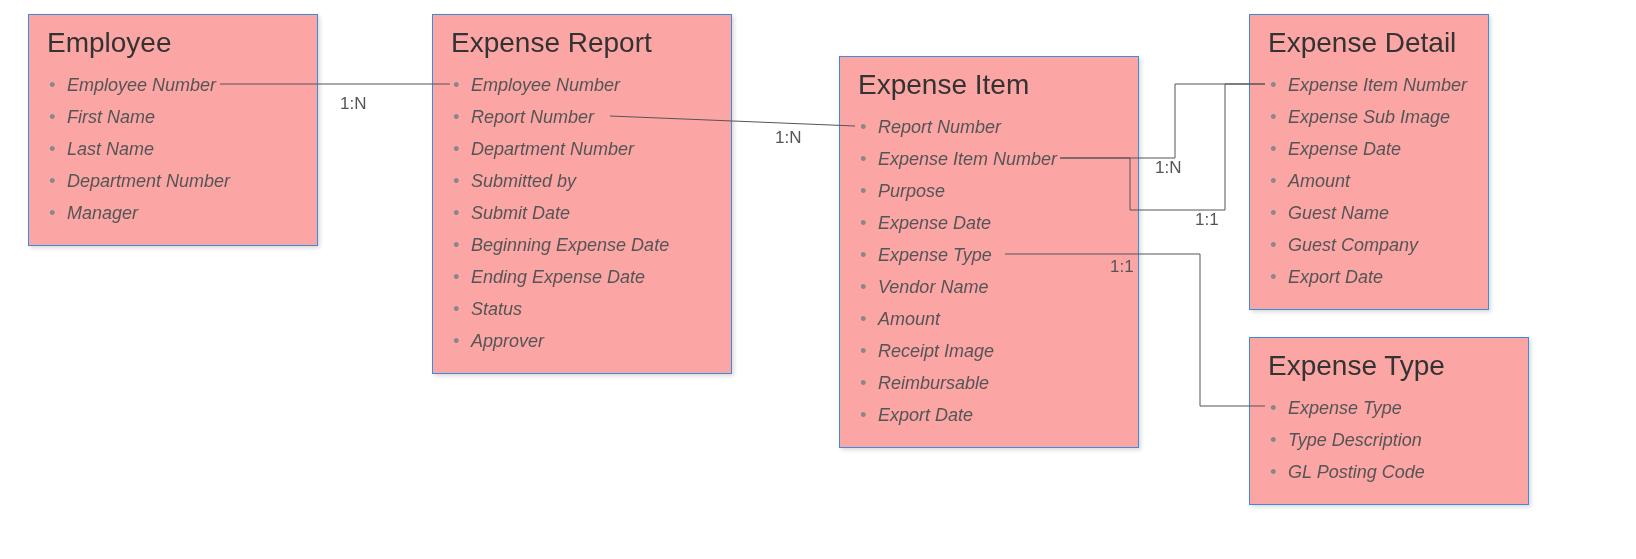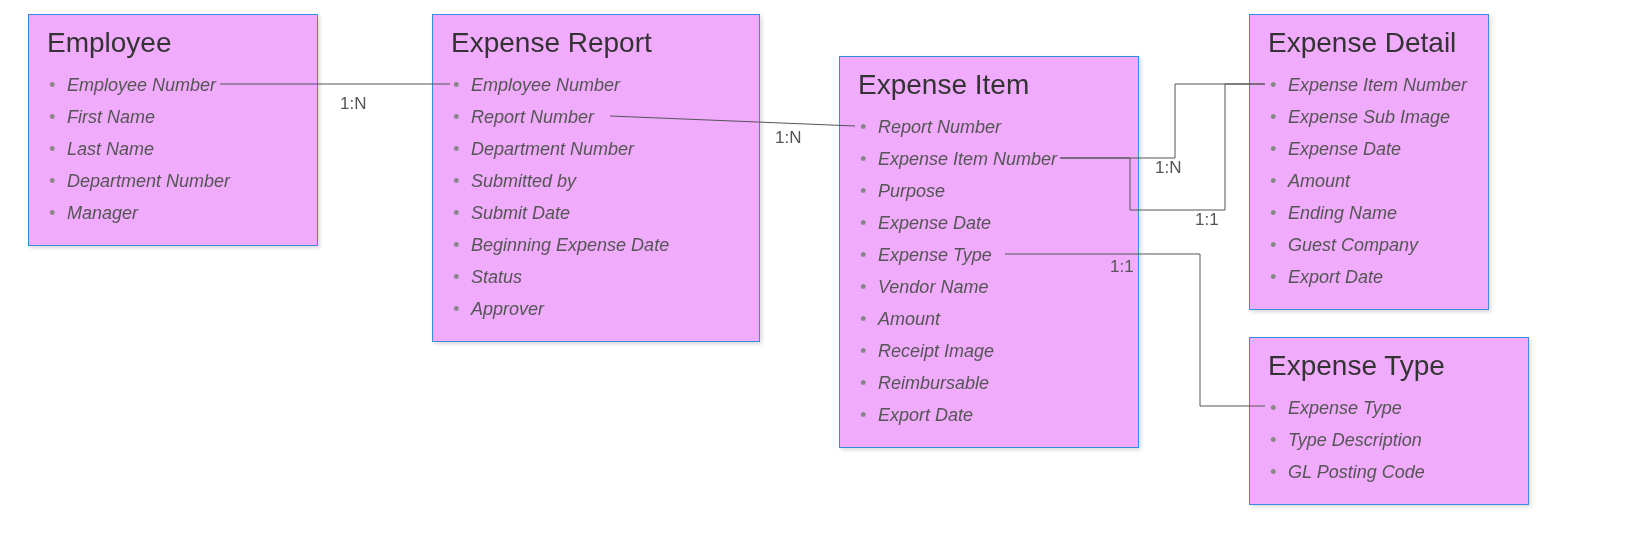--- a/index.html
+++ b/index.html
@@ -6,21 +6,21 @@
     body {
       font-family: "Segoe UI", -apple-system, BlinkMacSystemFont, sans-serif;
       background: #ffffff;
       width: 1636px;
       height: 559px;
       position: relative;
       overflow: hidden;
     }
     .entity-box {
       position: absolute;
-      background: #f0abfc;
+      background: #fca5a5;
       border: 1.5px solid #3a8dde;
       box-shadow: 2px 2px 4px rgba(0,0,0,0.15);
       padding: 12px 18px 16px 18px;
     }
     .entity-title {
       font-size: 28px;
       font-weight: 400;
       color: #333333;
       margin-bottom: 10px;
       white-space: nowrap;
@@ -73,29 +73,30 @@
   <div class="entity-title">Employee</div>
   <ul class="entity-attrs">
       <li class="attr-key">Employee Number</li>
       <li>First Name</li>
       <li>Last Name</li>
       <li>Department Number</li>
       <li>Manager</li>
     </ul>
 </div>
 
-<div class="entity-box" style="left:432px; top:14px; width:328px;">
+<div class="entity-box" style="left:432px; top:14px; width:300px;">
   <div class="entity-title">Expense Report</div>
   <ul class="entity-attrs">
       <li class="attr-key">Employee Number</li>
       <li>Report Number</li>
       <li>Department Number</li>
       <li>Submitted by</li>
       <li>Submit Date</li>
       <li>Beginning Expense Date</li>
+      <li>Ending Expense Date</li>
       <li>Status</li>
       <li>Approver</li>
     </ul>
 </div>
 
 <div class="entity-box" style="left:839px; top:56px; width:300px;">
   <div class="entity-title">Expense Item</div>
   <ul class="entity-attrs">
       <li class="attr-key">Report Number</li>
       <li class="attr-key">Expense Item Number</li>
@@ -110,21 +111,21 @@
     </ul>
 </div>
 
 <div class="entity-box" style="left:1249px; top:14px; width:240px;">
   <div class="entity-title">Expense Detail</div>
   <ul class="entity-attrs">
       <li class="attr-key">Expense Item Number</li>
       <li>Expense Sub Image</li>
       <li>Expense Date</li>
       <li>Amount</li>
-      <li>Ending Name</li>
+      <li>Guest Name</li>
       <li>Guest Company</li>
       <li>Export Date</li>
     </ul>
 </div>
 
 <div class="entity-box" style="left:1249px; top:337px; width:280px;">
   <div class="entity-title">Expense Type</div>
   <ul class="entity-attrs">
       <li class="attr-key">Expense Type</li>
       <li>Type Description</li>

